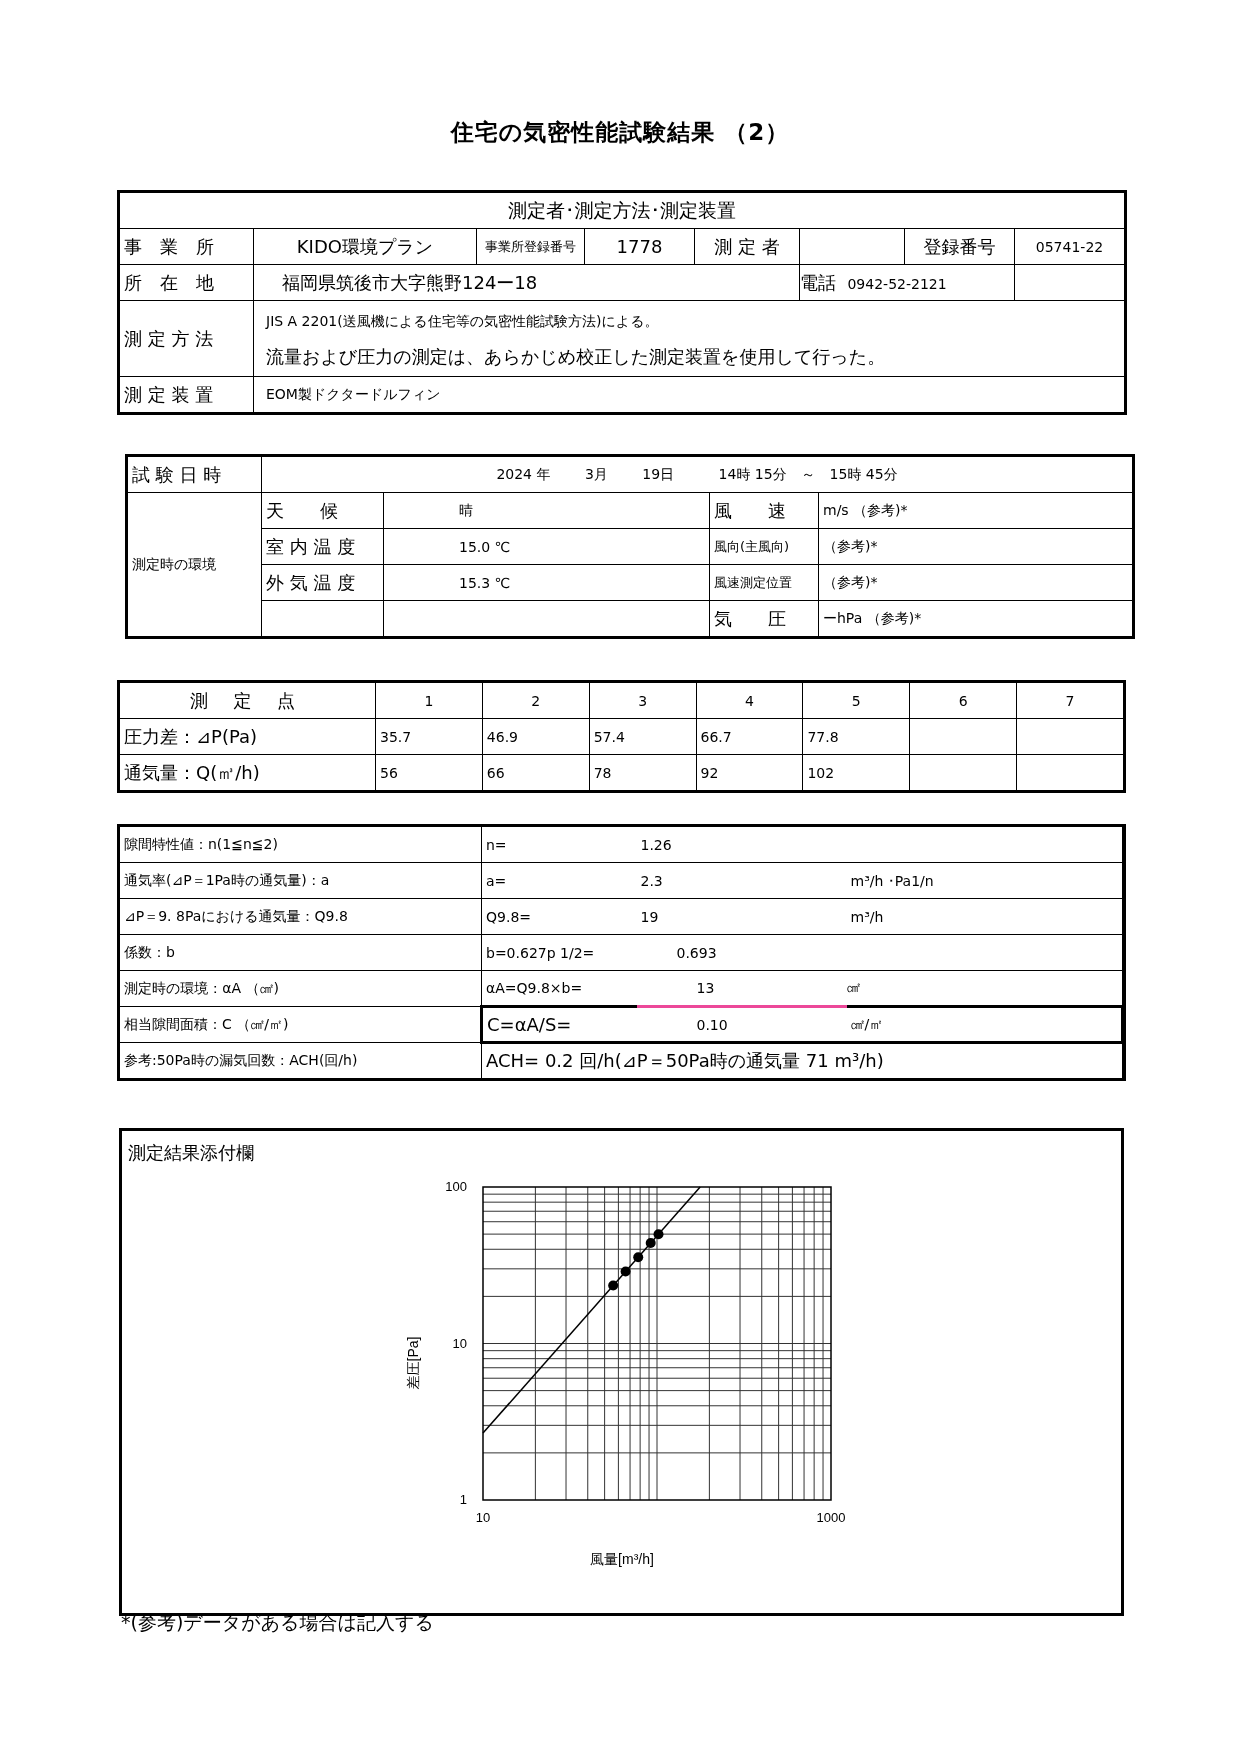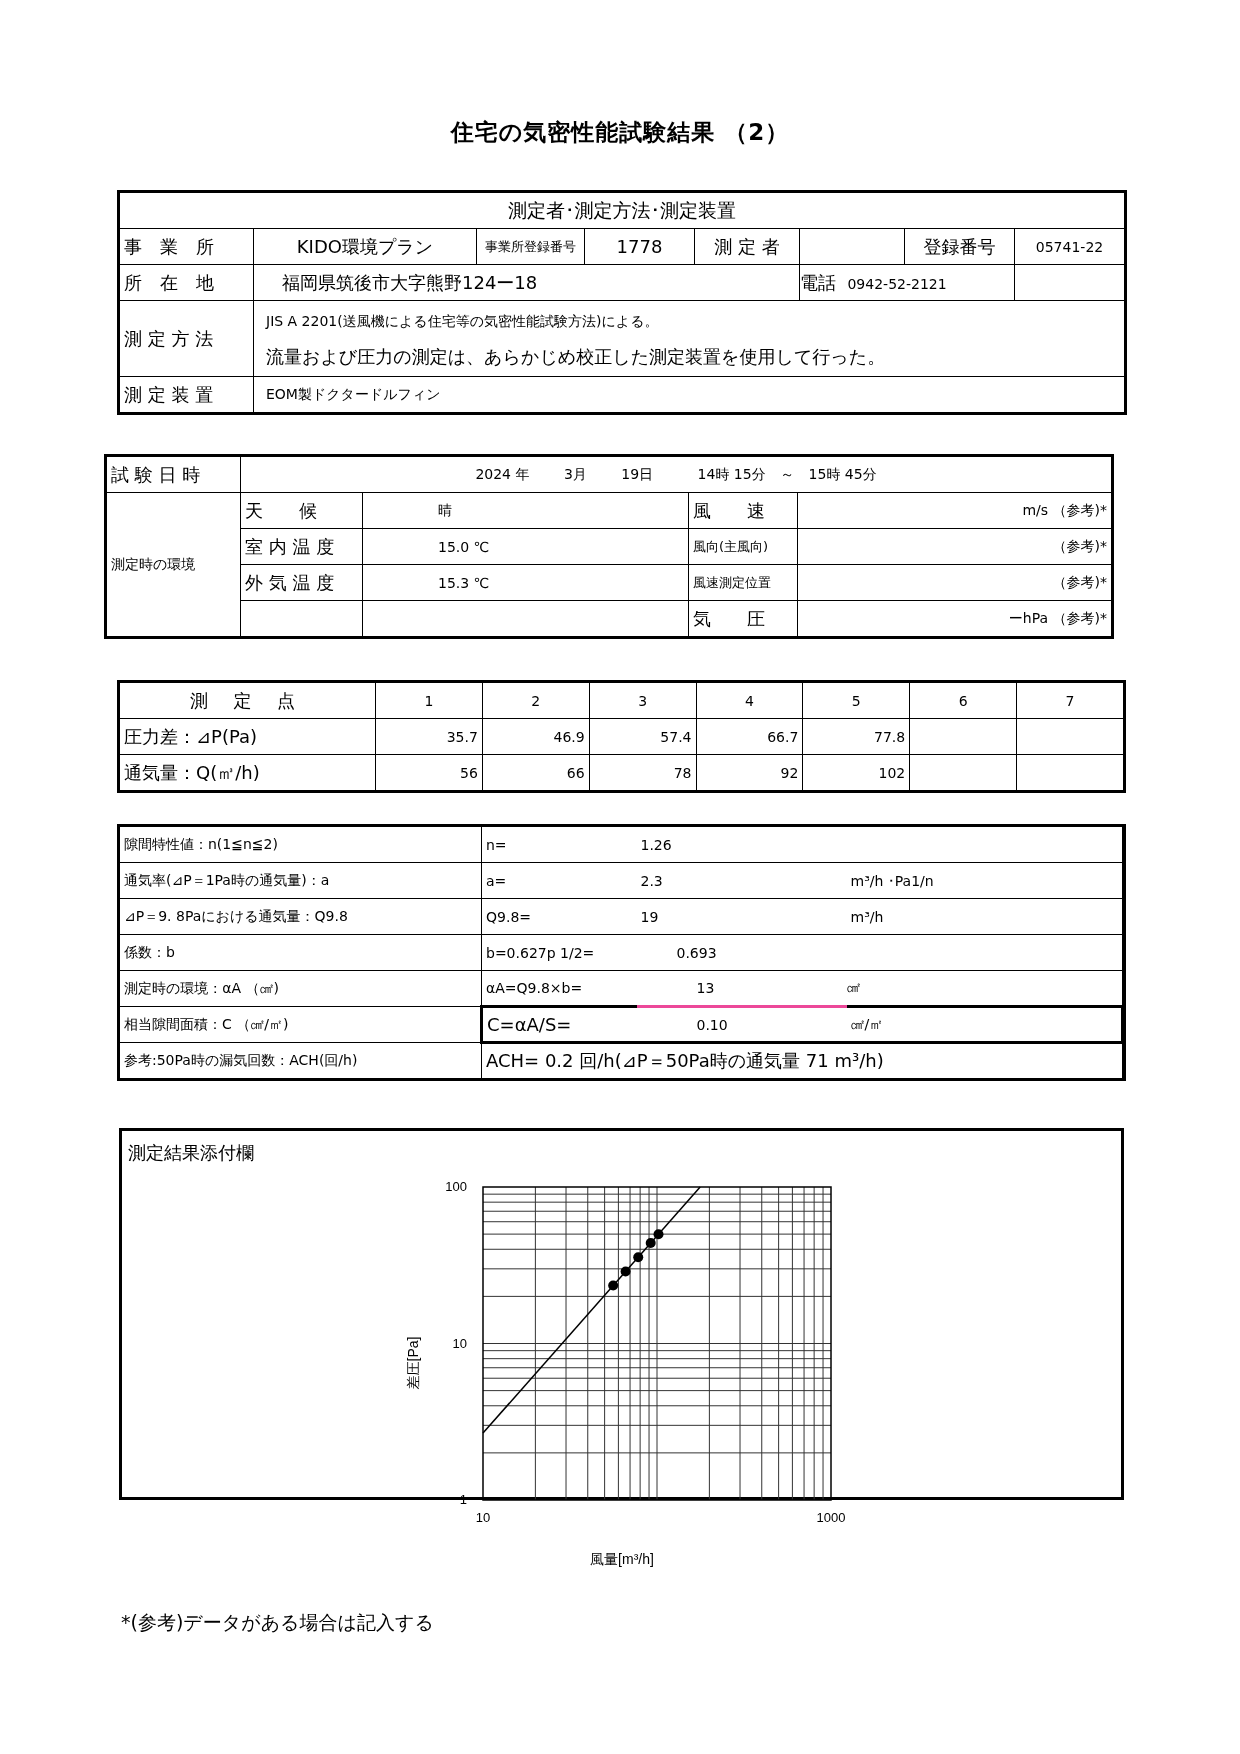--- a/index.html
+++ b/index.html
@@ -2,29 +2,29 @@
 <html><head>
 <meta charset="utf-8">
 <style>
   html, body { margin:0; padding:0; background:#fff; }
   body { width:1240px; height:1754px; position:relative; font-family:"DejaVu Sans", "Liberation Sans", sans-serif; color:#000; overflow:hidden; }
   .title { position:absolute; top:117px; left:0; width:1240px; text-align:center; font-size:23px; font-weight:bold; letter-spacing:1px; }
   table { border-collapse:collapse; position:absolute; table-layout:fixed; }
   td { border:1px solid #000; padding:0 4px; font-size:18px; white-space:nowrap; overflow:hidden; height:36px; box-sizing:border-box; }
   .outer { outline:3px solid #000; outline-offset:-1px; }
   .c { text-align:center;margin-left:22px; }
-  .r { text-align:right;margin-top:40px; }
+  .r { text-align:left;margin-top:40px; }
   .sp { letter-spacing:0.55em; }
   .small { font-size:13px; }
   .mid { font-size:14px; }
   #t1 { left:119px; top:192px; width:1005px; }
-  #t2 { left:106px; top:456px; width:1005px; }
+  #t2 { left:127px; top:456px; width:1005px; }
   #t3 { left:119px; top:682px; width:1005px; }
   #t4 { left:119px; top:826px; width:1005px; }
-  .box5 { position:absolute; left:119px; top:1128px; width:1005px; height:372px; border:3px solid #000; box-sizing:border-box; }
+  .box5 { position:absolute; left:119px; top:1128px; width:1005px; height:488px; border:3px solid #000; box-sizing:border-box; }
   .box5-label { position:absolute; left:6px; top:10px; font-size:18px; }
   .footnote { position:absolute; left:121px; top:1610px; font-size:19px; }
   svg text { font-family:"Liberation Sans", sans-serif; }
   .gap { display:inline-block; }
 </style>
 </head>
 <body>
 
 <div class="title">住宅の気密性能試験結果 （2）</div>
 

